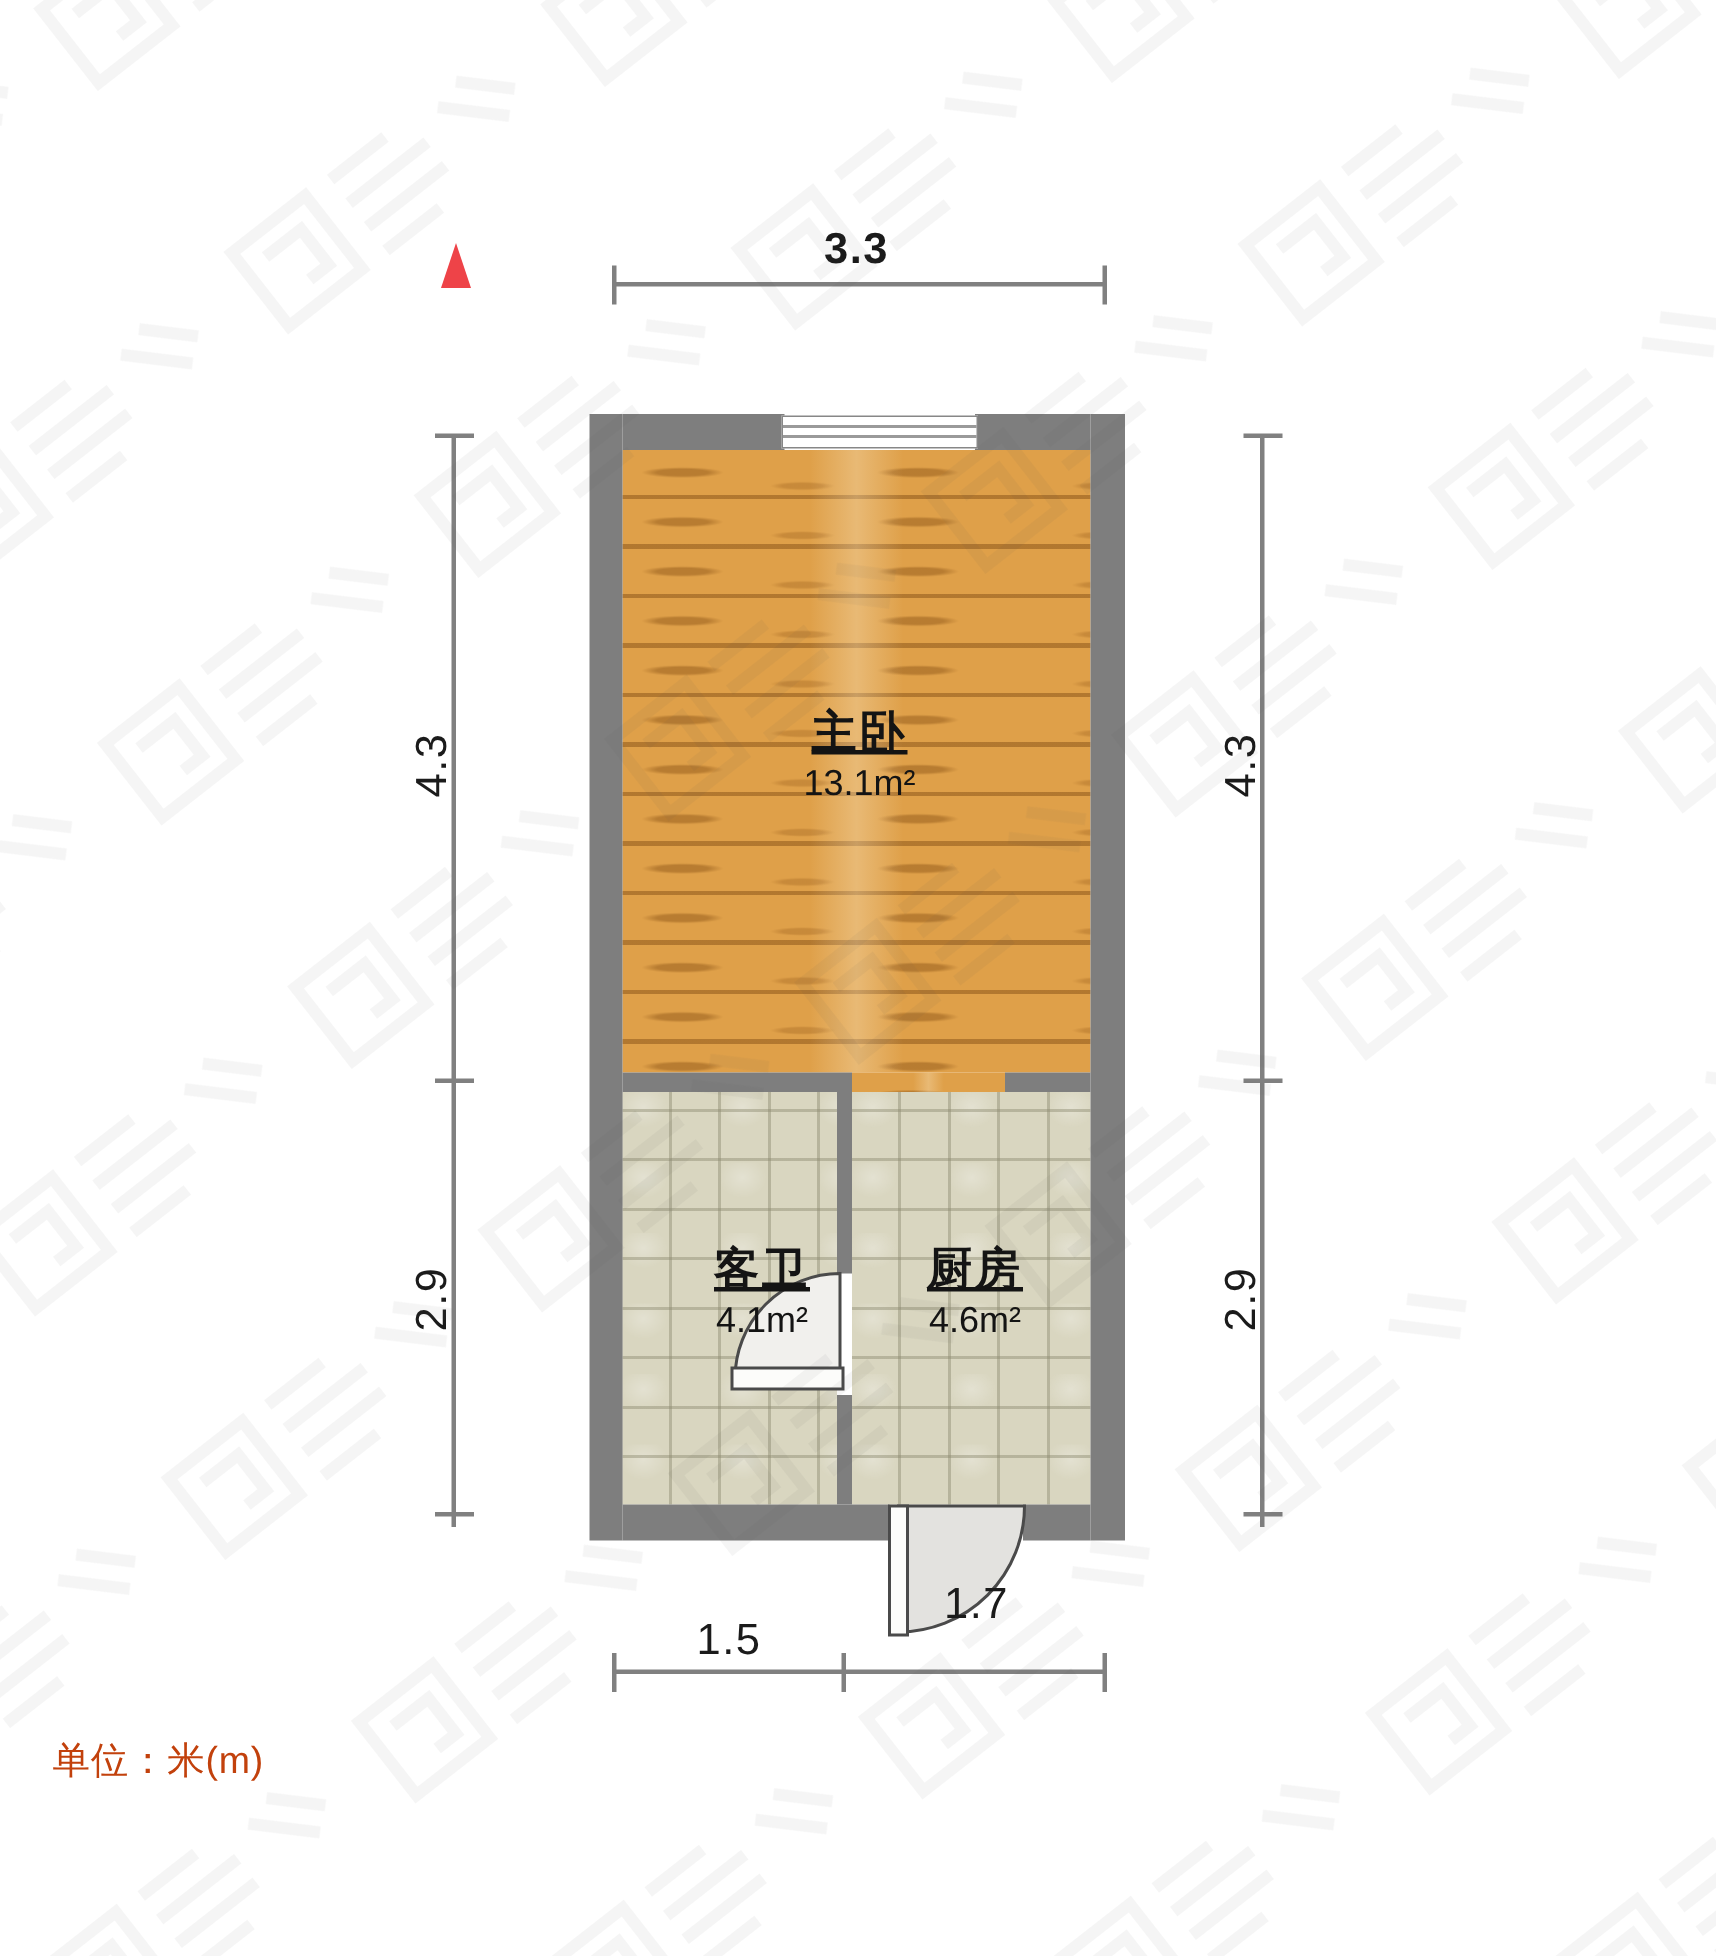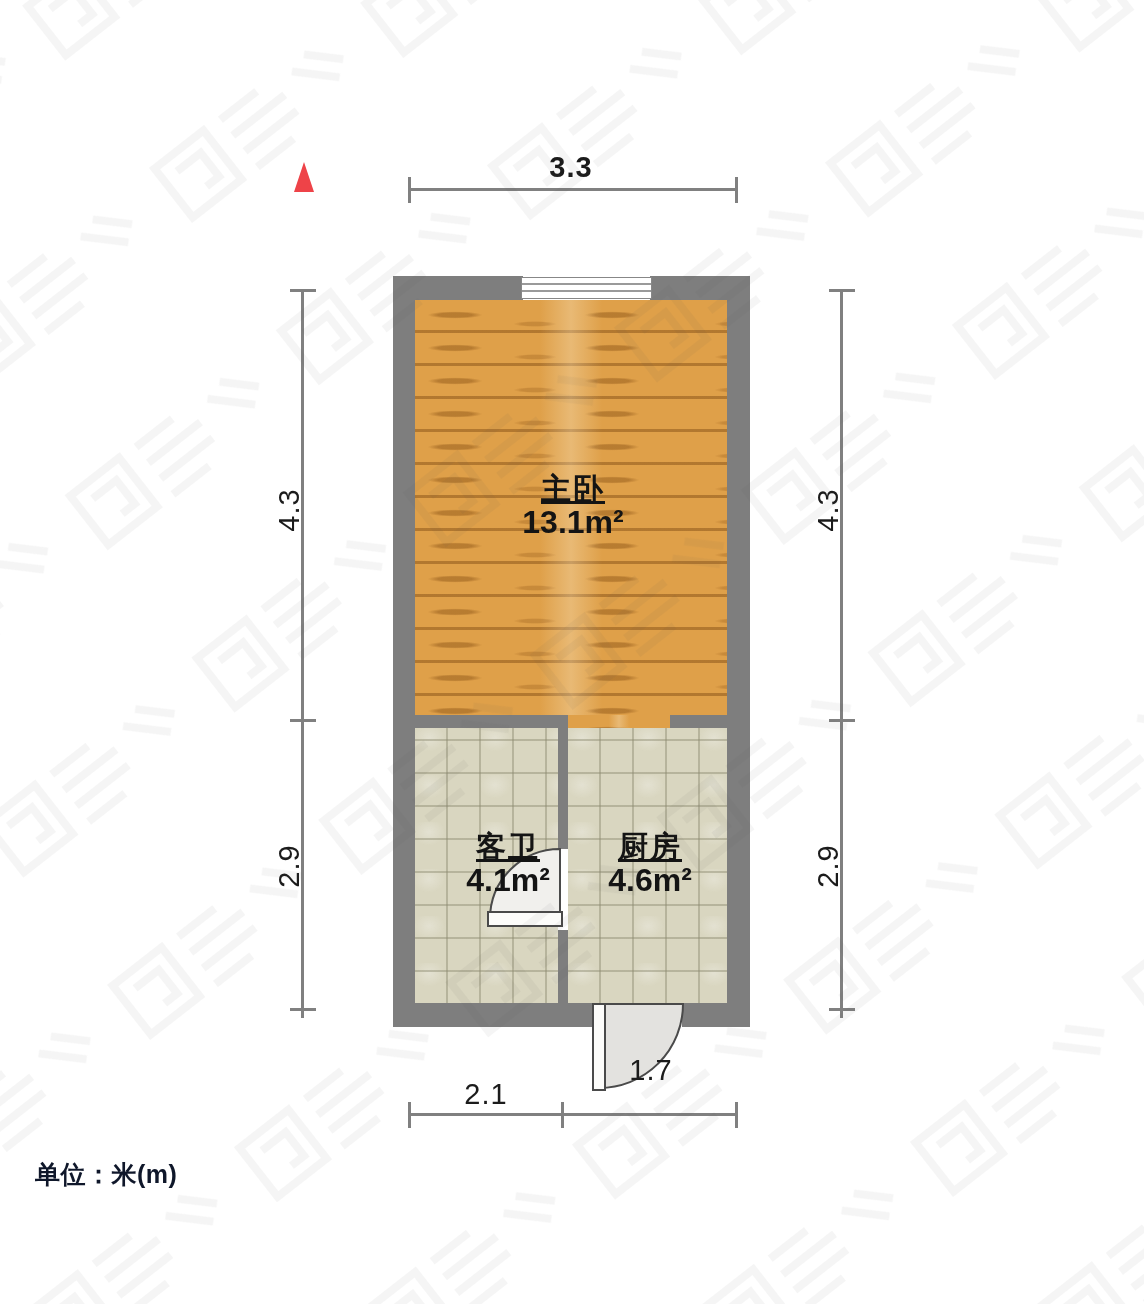--- a/index.html
+++ b/index.html
@@ -42,33 +42,33 @@
   .dim{position:absolute;background:#808080;}
   .dim-label{
     position:absolute;color:#1b1b1b;font-size:29px;font-weight:500;letter-spacing:1px;
     transform:translate(-50%,-50%);white-space:nowrap;
   }
   .dim-label.vert{transform:translate(-50%,-50%) rotate(-90deg);}
 
   
   .room-label{position:absolute;transform:translateX(-50%);text-align:center;color:#141414;white-space:nowrap;}
   .room-label .rname{font-size:30px;font-weight:700;letter-spacing:2px;line-height:34px;text-decoration:underline;}
-  .room-label .rarea{font-size:32px;font-weight:700;line-height:33px;}
+  .room-label .rarea{font-size:24px;font-weight:400;line-height:33px;}
 
   
   .north-triangle{
     position:absolute;width:0;height:0;
     border-left:10px solid transparent;border-right:10px solid transparent;
     border-bottom:30px solid #EE4348;
   }
 
   
   .notes{
-    position:absolute;left:35px;top:1160px;color:#0f172a;
-    font-size:25px;font-weight:700;line-height:29px;letter-spacing:0.5px;
+    position:absolute;left:35px;top:1160px;color:#c2410c;
+    font-size:25px;font-weight:400;line-height:29px;letter-spacing:0.5px;
   }
   .notes div{white-space:nowrap;}
 
   
   .overlay-svg{position:absolute;left:0;top:0;pointer-events:none;}
 </style>
 </head>
 <body>
 
 <div class="canvas">
@@ -131,21 +131,21 @@
   <div class="dim" style="left:829px;top:289px;width:26px;height:3px;"></div>
   <div class="dim" style="left:829px;top:719px;width:26px;height:3px;"></div>
   <div class="dim" style="left:829px;top:1008px;width:26px;height:3px;"></div>
   <div class="dim-label vert" style="left:828px;top:510px;">4.3</div>
   <div class="dim-label vert" style="left:828px;top:866px;">2.9</div>
 
   <div class="dim" style="left:410px;top:1113px;width:327px;height:3px;"></div>
   <div class="dim" style="left:408px;top:1102px;width:3px;height:26px;"></div>
   <div class="dim" style="left:561px;top:1102px;width:3px;height:26px;"></div>
   <div class="dim" style="left:735px;top:1102px;width:3px;height:26px;"></div>
-  <div class="dim-label" style="left:486px;top:1094px;">2.1</div>
+  <div class="dim-label" style="left:486px;top:1094px;">1.5</div>
   <div class="dim-label" style="left:651px;top:1070px;">1.7</div>
 
   <div class="notes">
     <div>单位：米(m)</div>
   </div>
 
   <svg class="overlay-svg" width="1144" height="1304" viewBox="0 0 1144 1304" style="opacity:0.055;">
     <defs>
       <pattern id="wm" width="268" height="206" patternUnits="userSpaceOnUse" patternTransform="rotate(-38)">
         <g stroke="#555" stroke-width="8" fill="none">

